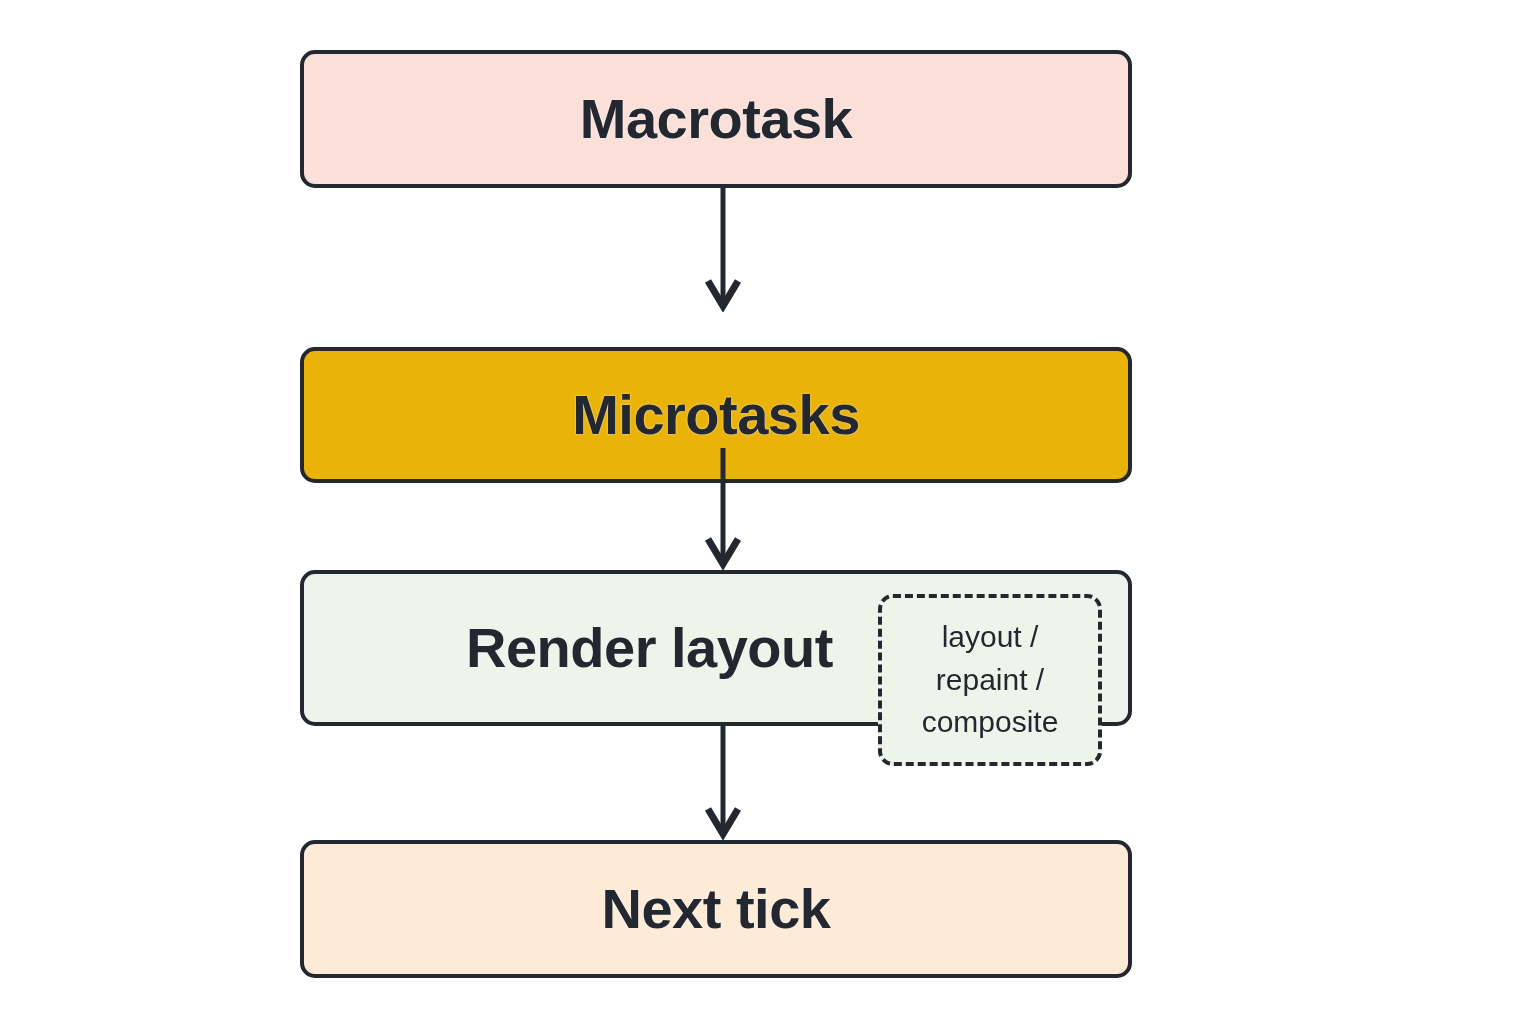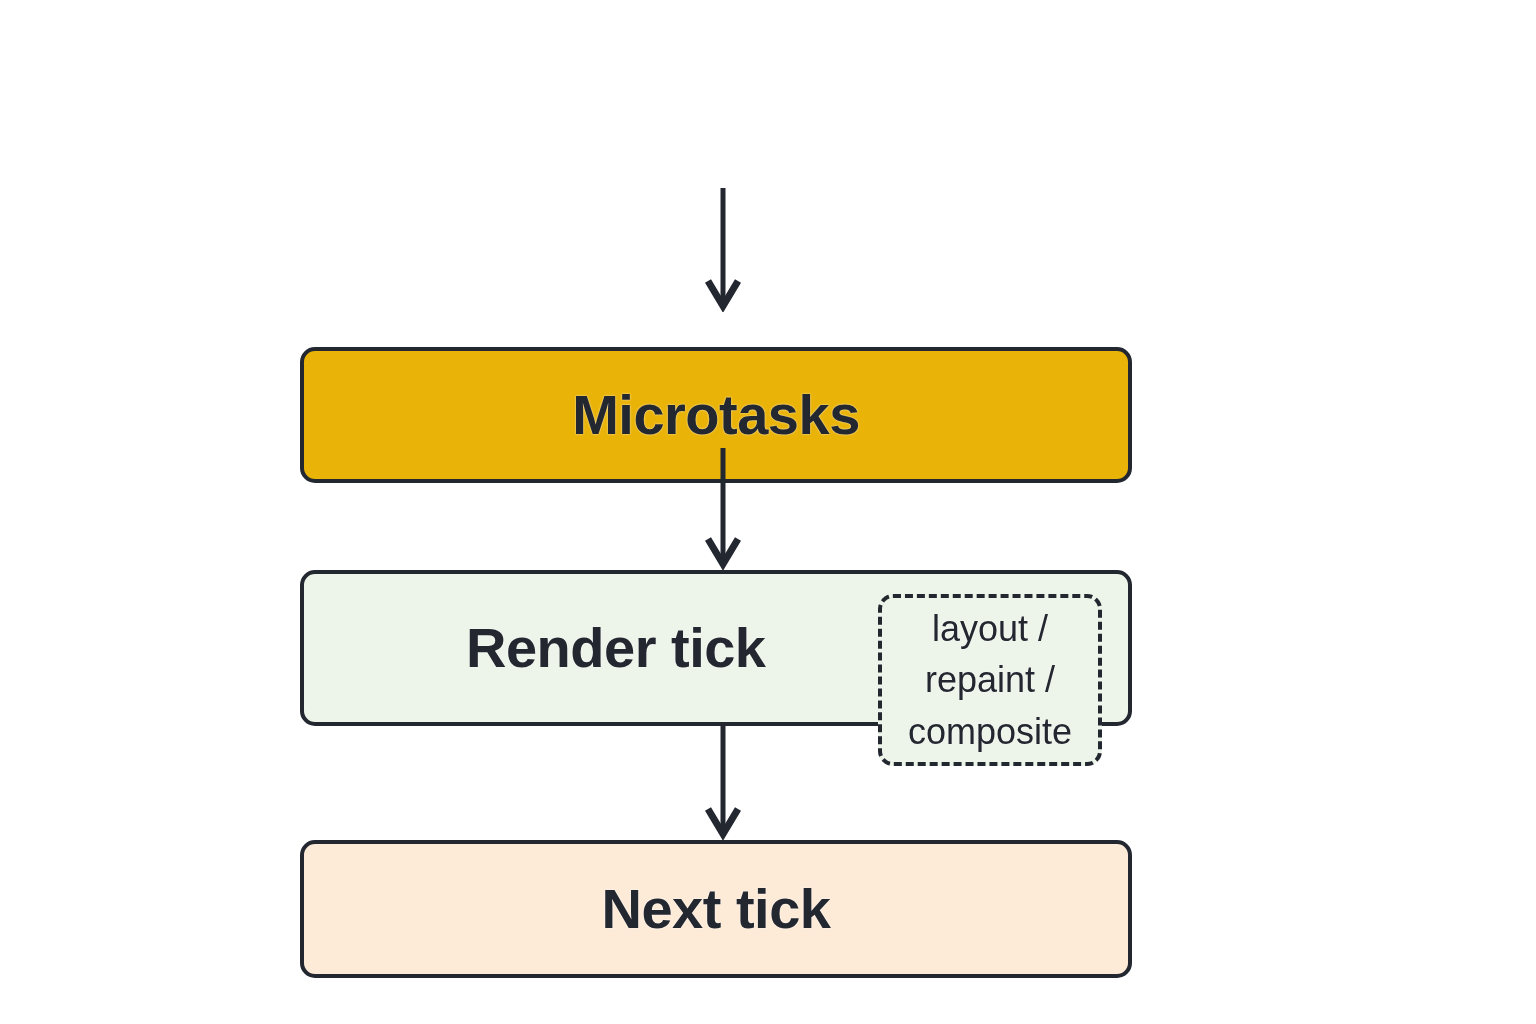--- a/index.html
+++ b/index.html
@@ -63,21 +63,21 @@
     left: 878px; top: 594px; width: 224px; height: 172px;
     background: #EDF4E9;
     border: 4px dashed #232730;
     border-radius: 15px;
     display: flex;
     align-items: center;
     justify-content: center;
     z-index: 5;
   }
   .note-text {
-    font-size: 36px;
+    font-size: 30px;
     color: #232730;
     text-align: center;
     line-height: 1.42;
     white-space: pre-line;
     text-shadow: 0 0 2px rgba(255,255,255,0.8);
   }
   .connector {
     position: absolute;
     left: 703px;
     width: 40px;
@@ -86,41 +86,44 @@
   .connector svg { display: block; }
   #connector-1 { top: 188px; height: 124px; }
   #connector-2 { top: 448px; height: 122px; }
   #connector-3 { top: 726px; height: 114px; }
 </style>
 </head>
 <body>
 
 <div id="canvas">
 
+  <div class="node" id="node-macrotask">
+    <span class="node-label">Macrotask</span>
+  </div>
 
   <div class="connector" id="connector-1">
     <svg width="40" height="124" viewBox="0 0 40 124" xmlns="http://www.w3.org/2000/svg">
       <line x1="20" y1="0" x2="20" y2="116" stroke="#232730" stroke-width="5"></line>
       <polyline points="5,93 20,118 35,93" fill="none" stroke="#232730" stroke-width="7" stroke-linecap="butt" stroke-linejoin="miter"></polyline>
     </svg>
   </div>
 
   <div class="node" id="node-microtasks">
     <span class="node-label">Microtasks</span>
   </div>
 
   <div class="connector" id="connector-2">
     <svg width="40" height="122" viewBox="0 0 40 122" xmlns="http://www.w3.org/2000/svg">
       <line x1="20" y1="0" x2="20" y2="114" stroke="#232730" stroke-width="5"></line>
       <polyline points="5,91 20,116 35,91" fill="none" stroke="#232730" stroke-width="7" stroke-linecap="butt" stroke-linejoin="miter"></polyline>
     </svg>
   </div>
 
   <div class="node" id="node-render-phase">
-    <span class="node-label">Render tick</span>
+    <span class="node-label">Render layout</span>
   </div>
 
   <div class="note-box">
     <span class="note-text">layout /
 repaint /
 composite</span>
   </div>
 
   <div class="connector" id="connector-3">
     <svg width="40" height="114" viewBox="0 0 40 114" xmlns="http://www.w3.org/2000/svg">

